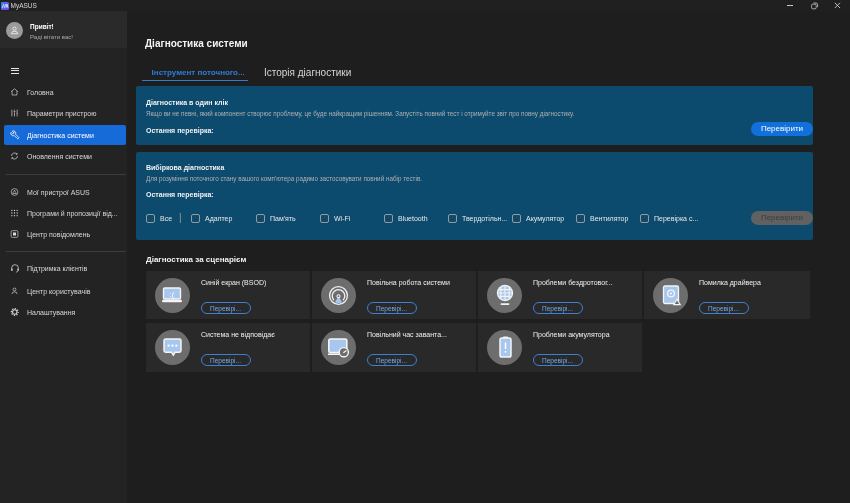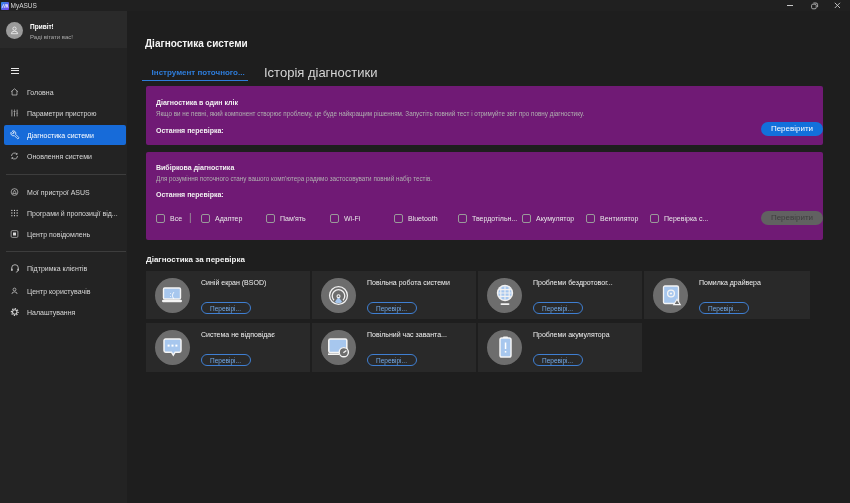--- a/index.html
+++ b/index.html
@@ -5,21 +5,21 @@
 * { margin:0; padding:0; box-sizing:border-box; }
 html,body { width:850px; height:503px; overflow:hidden; background:#1b1b1b; font-family:"Liberation Sans", sans-serif; }
 .abs { position:absolute; }
 #titlebar { position:absolute; left:0; top:0; width:850px; height:11px; background:#202020; }
 #sidebar { position:absolute; left:0; top:11px; width:127px; height:492px; background:#232323; }
 #main { position:absolute; left:127px; top:11px; width:723px; height:492px; background:#1e1e1e; }
 .navitem { position:absolute; left:0; width:127px; height:20px; color:#d8d8d8; font-size:7px; }
 .navitem .lbl { position:absolute; left:27px; top:50%; transform:translateY(-50%); white-space:nowrap; }
 .navitem svg { position:absolute; left:10px; top:50%; transform:translateY(-50%); }
 .divider { position:absolute; left:6px; width:120px; height:1px; background:#3d3d3d; }
-.card { position:absolute; left:19px; width:677px; background:#701a75; border-radius:2px; }
+.card { position:absolute; left:9px; width:677px; background:#0c4a6e; border-radius:2px; }
 .cardtitle { position:absolute; left:10px; font-size:7px; line-height:7px; font-weight:bold; color:#f2f2f2; white-space:nowrap; }
 .cardbody { position:absolute; left:10px; font-size:6.3px; line-height:6.3px; color:#b0b0b0; white-space:nowrap; }
 .btn-blue { position:absolute; width:62px; height:14px; background:#1270db; border-radius:7px; color:#ffffff; font-size:8px; text-align:center; line-height:14px; }
 .btn-grey { position:absolute; width:62px; height:14px; background:#616161; border-radius:7px; color:#3d3d3d; font-size:8px; text-align:center; line-height:14px; }
 .cb { position:absolute; height:10px; }
 .cb .box { position:absolute; left:0; top:0; width:9px; height:9px; border:1px solid #9a9a9a; border-radius:2px; background:transparent; }
 .cb .cl { position:absolute; left:14px; top:1px; font-size:7px; color:#e8e8e8; white-space:nowrap; }
 .scard { position:absolute; width:164px; background:#292929; }
 .scircle { position:absolute; left:9px; top:7px; width:35px; height:35px; border-radius:50%; background:#6d6d6d; }
 .stitle { position:absolute; left:55px; top:8px; font-size:7px; line-height:7px; color:#f0f0f0; white-space:nowrap; }
@@ -146,21 +146,21 @@
         <circle cx="12" cy="12" r="5.6" fill="none" stroke="#d8d8d8" stroke-width="2.6"></circle>
       </svg>
     <span class="lbl">Налаштування</span>
   </div>
 </div>
 
 <div id="main">
   <div class="abs" style="left:18px;top:27.5px;font-size:10px;line-height:10px;font-weight:bold;color:#f5f5f5;">Діагностика системи</div>
   <div class="abs" style="left:24.6px;top:58px;font-size:8px;line-height:8px;font-weight:bold;color:#2e7ddb;">Інструмент поточного...</div>
   <div class="abs" style="left:15px;top:68.5px;width:106px;height:1.5px;background:#2e7ddb;"></div>
-  <div class="abs" style="left:137px;top:58px;font-size:13px;line-height:8.3px;color:#d6d6d6;">Історія діагностики</div>
+  <div class="abs" style="left:137px;top:58px;font-size:10px;line-height:8.3px;color:#d6d6d6;">Історія діагностики</div>
 
   <div class="card" style="top:75px;height:59px;">
     <div class="cardtitle" style="top:13px;">Діагностика в один клік</div>
     <div class="cardbody" style="top:24.5px;">Якщо ви не певні, який компонент створює проблему, це буде найкращим рішенням. Запустіть повний тест і отримуйте звіт про повну діагностику.</div>
     <div class="cardtitle" style="top:41px;">Остання перевірка:</div>
     <div class="btn-blue" style="left:615px;top:36px;">Перевірити</div>
   </div>
 
   <div class="card" style="top:141px;height:88px;">
     <div class="cardtitle" style="top:11.5px;">Вибіркова діагностика</div>
@@ -199,21 +199,21 @@
         <div class="box"></div>
         <div class="cl">Вентилятор</div>
       </div>
     <div class="cb" style="left:504px;top:62px;">
         <div class="box"></div>
         <div class="cl">Перевірка с...</div>
       </div>
     <div class="btn-grey" style="left:615px;top:59px;">Перевірити</div>
   </div>
 
-  <div class="abs" style="left:19px;top:244.5px;font-size:8px;line-height:8px;font-weight:bold;color:#f2f2f2;">Діагностика за перевірка</div>
+  <div class="abs" style="left:19px;top:244.5px;font-size:8px;line-height:8px;font-weight:bold;color:#f2f2f2;">Діагностика за сценарієм</div>
 
   <div class="scard" style="left:19px;top:260px;height:48px;">
     <div class="scircle"></div>
     <svg class="abs" style="left:15px;top:16px;" width="22" height="17" viewBox="0 0 22 17">
         <rect x="2.5" y="1" width="17" height="11" rx="1.2" fill="#a7c7ee" stroke="#f5f5f5" stroke-width="1.4"></rect>
         <rect x="1" y="12.8" width="20" height="2.4" rx="1.2" fill="#f5f5f5"></rect>
         <text x="11" y="10" font-size="8" fill="#ffffff" text-anchor="middle" font-family="Liberation Sans">:(</text>
       </svg>
     <div class="stitle">Синій екран (BSOD)</div>
     <div class="sbtn">Перевірі...</div>

